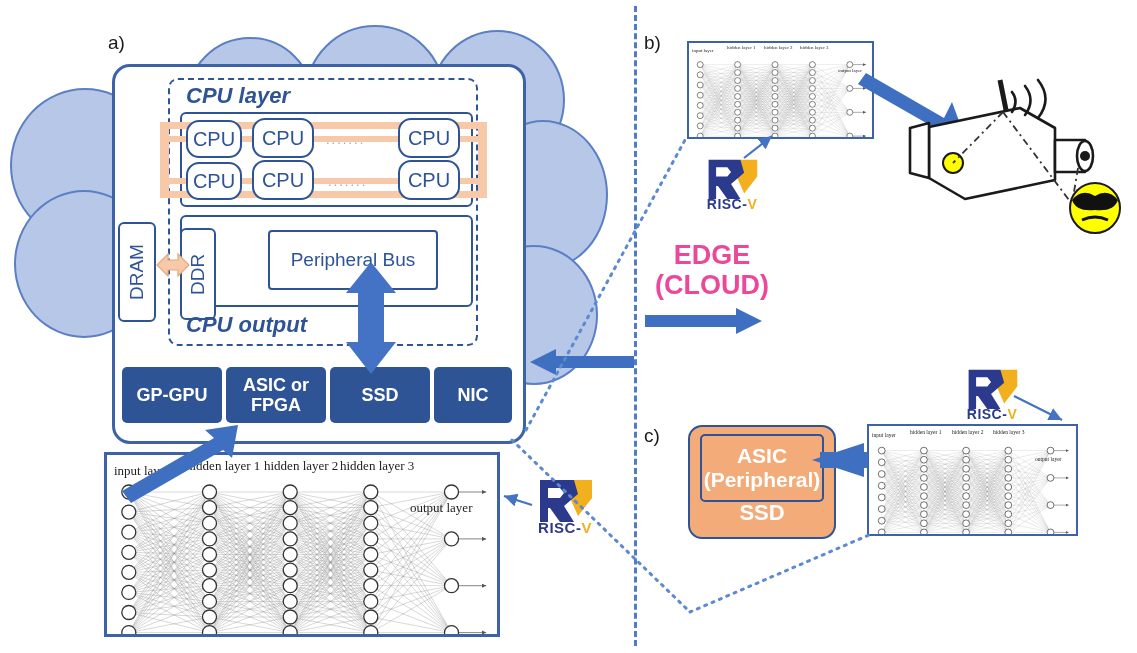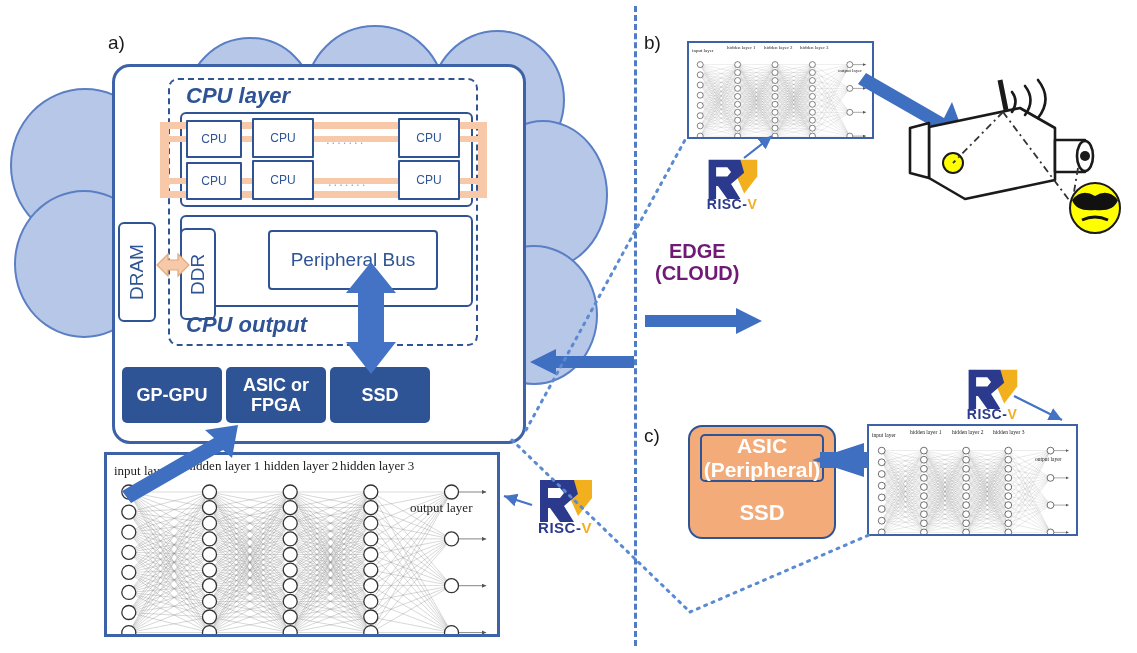--- a/index.html
+++ b/index.html
@@ -63,26 +63,26 @@
     position: absolute;
     border: 2.5px solid #2e5496;
     background: #ffffff;
     border-radius: 6px;
     box-sizing: border-box;
   }
   .cpu-box {
     position: absolute;
     border: 2.5px solid #2e5496;
     background: #ffffff;
-    border-radius: 1px;
+    border-radius: 13px;
     box-sizing: border-box;
     display: flex;
     align-items: center;
     justify-content: center;
-    font-size: 12px;
+    font-size: 20px;
     color: #2e5496;
     font-family: "Liberation Sans", sans-serif;
   }
   .bus-rail {
     position: absolute;
     background: #f7c9a8;
     box-sizing: border-box;
   }
   .dots-h {
     position: absolute;
@@ -175,23 +175,23 @@
     color: #ffffff;
     font-weight: bold;
     font-size: 22px;
     width: 100%;
     text-align: center;
   }
 
   
   .center-cap {
     position: absolute;
-    color: #701a75;
+    color: #ec4899;
     font-weight: bold;
-    font-size: 20px;
+    font-size: 27px;
     line-height: 1.12;
     text-align: center;
     font-family: "Liberation Sans", sans-serif;
     white-space: nowrap;
   }
 
   
   .riscv { position: absolute; }
   .riscv-text {
     position: absolute;
@@ -265,20 +265,23 @@
 
   <div class="accel" style="left:226px; top:367px; width:100px; height:56px; white-space:pre-line;">
     <span style="white-space:pre-line;">ASIC or
 FPGA</span>
   </div>
   <div class="accel" style="left:122px; top:367px; width:100px; height:56px;">
     <span>GP-GPU</span>
   </div>
   <div class="accel" style="left:330px; top:367px; width:100px; height:56px;">
     <span>SSD</span>
+  </div>
+  <div class="accel" style="left:434px; top:367px; width:78px; height:56px;">
+    <span>NIC</span>
   </div>
 
   <div class="nn-frame" style="left:104px; top:452px; width:396px; height:185px;">
     <svg width="396" height="185" viewBox="0 0 396 185">
         <defs>
           <marker id="grayArrow" markerWidth="8" markerHeight="8" refX="6" refY="3" orient="auto" markerUnits="strokeWidth">
             <path d="M0,0 L6,3 L0,6 Z" fill="#555"></path>
           </marker>
         </defs>
       <g id="nnA">
@@ -1067,21 +1070,21 @@
     </svg>
     <div class="riscv-text" style="top:40px; font-size:14px;">
       <span style="color:#2b3a8c;">RISC-</span><span style="color:#f2b01e;">V</span>
     </div>
   </div>
 
   <div class="panel-label abs" style="left:644px; top:425px;">c)</div>
 
   <div class="ssd-outer" style="left:688px; top:425px; width:148px; height:114px;">
   </div>
-  <div class="ssd-inner" style="left:700px; top:434px; width:124px; height:48px;">
+  <div class="ssd-inner" style="left:700px; top:434px; width:124px; height:68px;">
     <span>ASIC</span>
     <span>(Peripheral)</span>
   </div>
   <div class="ssd-word" style="left:688px; top:500px; width:148px;">SSD</div>
 
   <div class="nn-frame thin" style="left:867px; top:424px; width:211px; height:112px;">
     <svg width="211" height="112" viewBox="0 0 211 112">
         <defs>
           <marker id="grayArrow" markerWidth="8" markerHeight="8" refX="6" refY="3" orient="auto" markerUnits="strokeWidth">
             <path d="M0,0 L6,3 L0,6 Z" fill="#555"></path>

